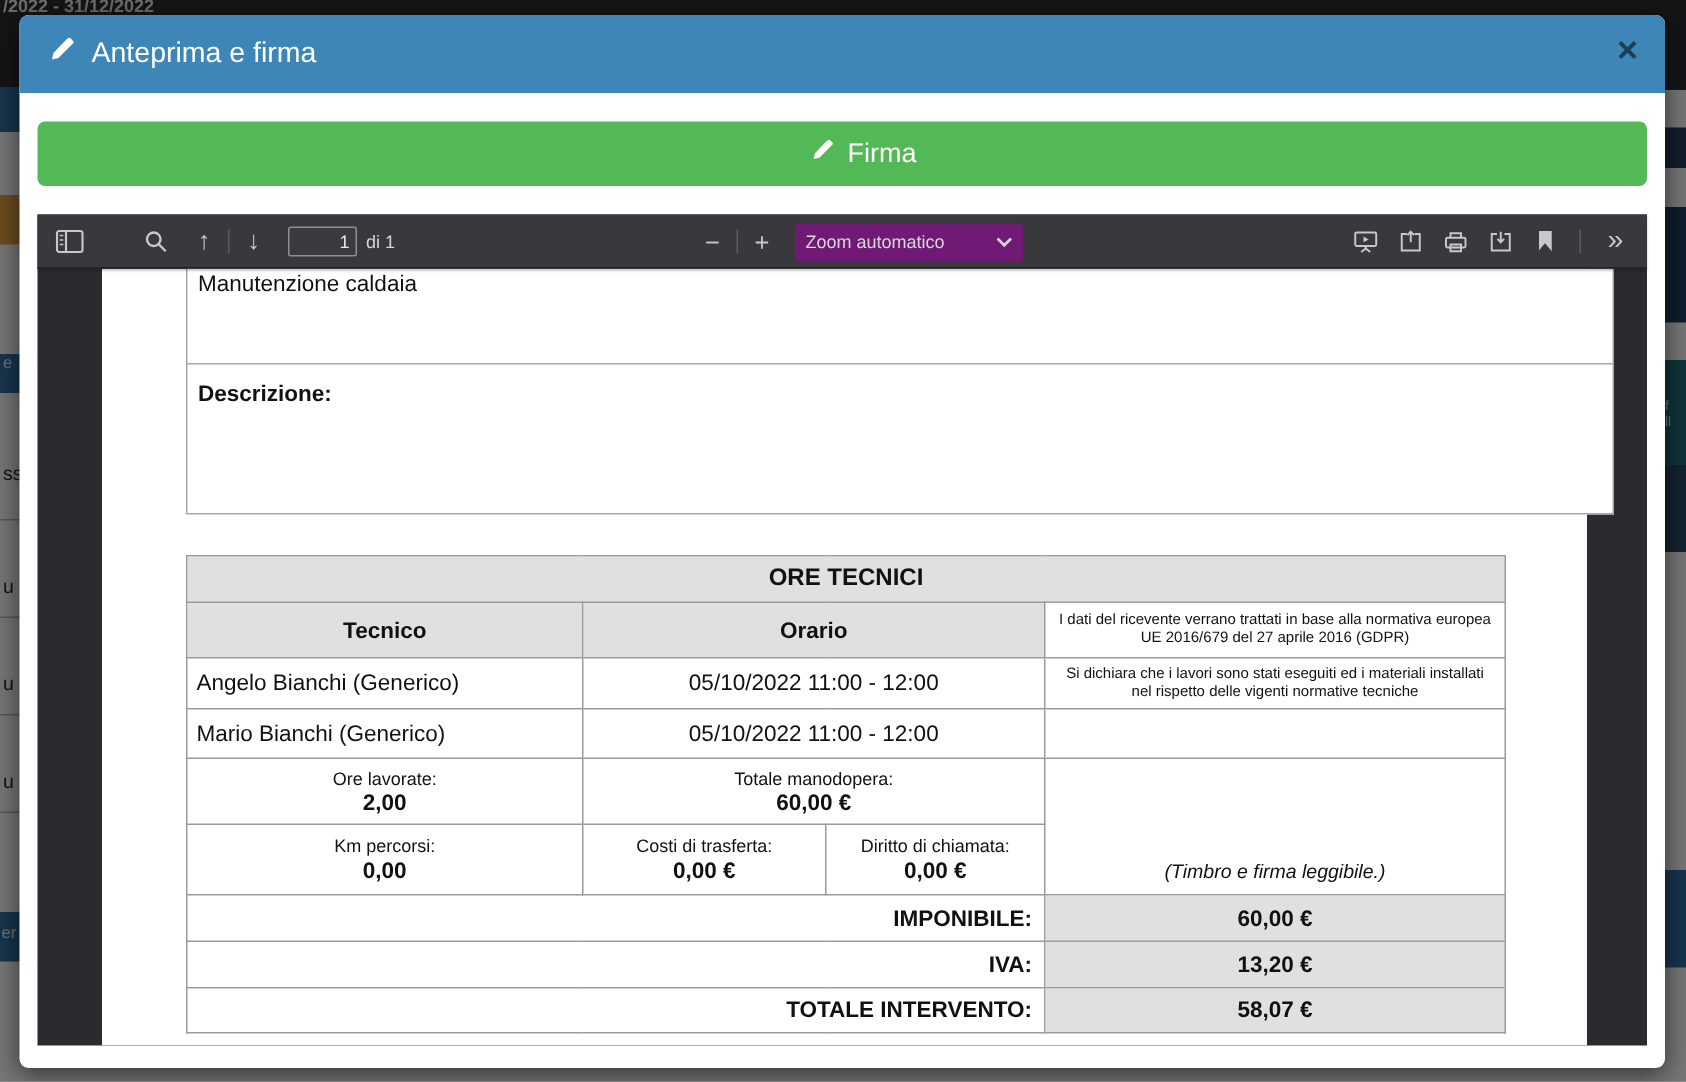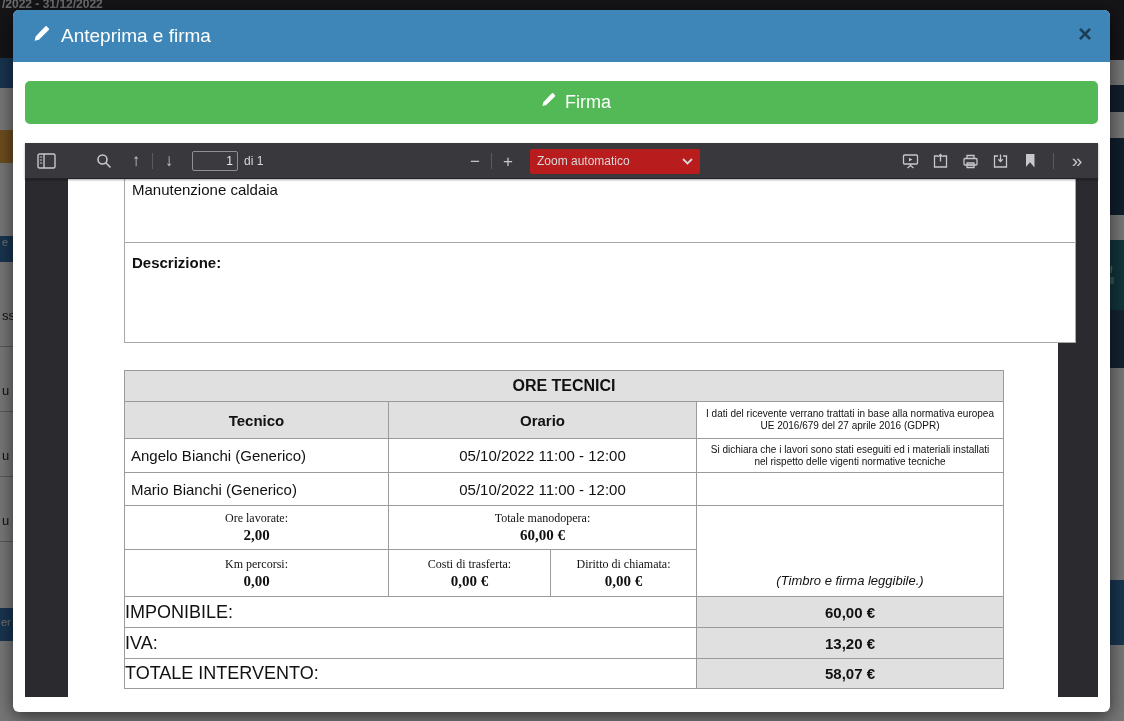--- a/index.html
+++ b/index.html
@@ -35,22 +35,22 @@
   .pdf-toolbar { position:relative; height:36px; background:#38383d; border-bottom:1px solid #232327;
                  display:flex; align-items:center; color:#c8c8ca; box-shadow:0 1px 2px rgba(0,0,0,0.35); z-index:3;}
   .tb-btn { display:flex; align-items:center; justify-content:center; width:26px; height:26px; cursor:pointer; }
   .tb-glyph { font-size:17px; line-height:17px; color:#c8c8ca; }
   .tb-sep { width:1px; height:16px; background:#5a5a60; margin:0 3px; }
   .page-input { width:46px; height:20px; background:#3a3a3f; border:1px solid #8f8f94; border-radius:2px;
                 color:#e8e8e8; font-size:12px; text-align:right; padding-right:4px; margin:0 6px 0 10px;
                 font-family:"Liberation Sans", sans-serif; }
   .page-count { font-size:12px; color:#d8d8da; }
   .tb-center { position:absolute; left:437px; top:0; height:36px; display:flex; align-items:center; }
-  .zoom-select { display:flex; align-items:center; justify-content:space-between; width:170px; height:25px;
-                 background:#b91c1c; border-radius:2px; margin-left:9px; padding:0 7px; cursor:pointer; }
+  .zoom-select { display:flex; align-items:center; justify-content:space-between; width:152px; height:25px;
+                 background:#701a75; border-radius:2px; margin-left:9px; padding:0 7px; cursor:pointer; }
   .zoom-select span { font-size:12px; color:#d8d8da; }
   .tb-right { margin-left:auto; display:flex; align-items:center; padding-right:8px; gap:4px; }
   .bookmark-shape { width:9px; height:14px; background:#c8c8ca;
                     clip-path:polygon(0 0,100% 0,100% 100%,50% 62%,0 100%); }
 
   .pdf-doc { position:absolute; left:0; top:36px; width:1073px; height:518px; overflow:hidden; }
   .pdf-page { position:absolute; left:43px; top:0; width:990px; height:518px; background:#fff; color:#111; }
 
   
   .doc-box { position:absolute; left:56px; width:952px; border:1px solid #a8a8a8; background:#fff; }
@@ -61,25 +61,25 @@
 
   
   table.ore { position:absolute; left:56px; top:191px; width:879px; border-collapse:collapse; table-layout:fixed; }
   table.ore td { border:1px solid #9b9b9b; overflow:hidden; }
   .gray { background:#e0e0e0; }
   .tbl-title { text-align:center; font-weight:bold; font-size:16px; height:30px; }
   .col-head { text-align:center; font-weight:bold; font-size:15px; }
   .small-note { font-size:10px; text-align:center; line-height:12px; padding:2px 6px; color:#111; }
   .tech-cell { font-size:15px; padding-left:6px; }
   .time-cell { font-size:15px; text-align:center; }
-  .sum-cell { text-align:center; vertical-align:middle;font-family:Liberation Serif, serif; }
+  .sum-cell { text-align:center; vertical-align:middle; }
   .sum-label { font-size:12px; display:block; }
   .sum-value { font-size:15px; font-weight:bold; display:block; margin-top:1px; }
   .stamp-cell { text-align:center; vertical-align:bottom; font-style:italic; font-size:13px; padding-bottom:8px; }
-  .total-label { text-align:left; font-weight:normal; font-size:18px; padding-right:8px; }
+  .total-label { text-align:right; font-weight:bold; font-size:15px; padding-right:8px; }
   .total-value { text-align:center; font-weight:bold; font-size:15px; }
 </style>
 </head>
 <body>
 
 <div id="canvas">
 
   <div class="bg-layer">
     <div class="bg-topbar">
       <div class="bg-topbar-text">/2022 - 31/12/2022</div>

